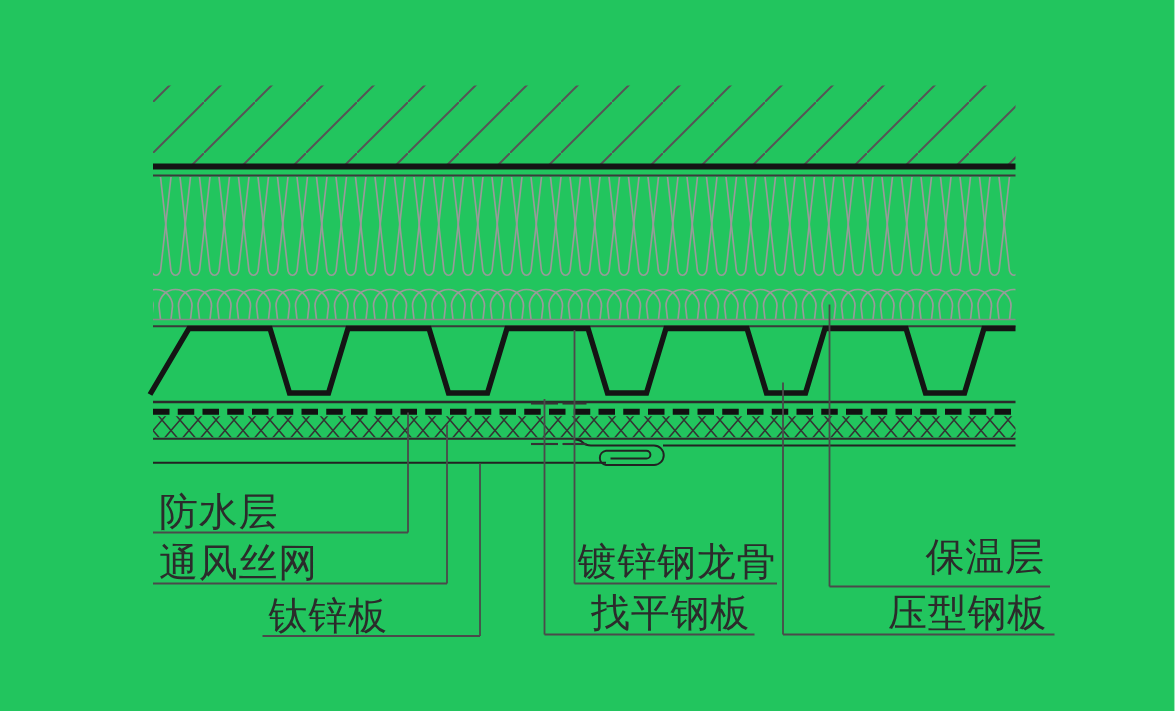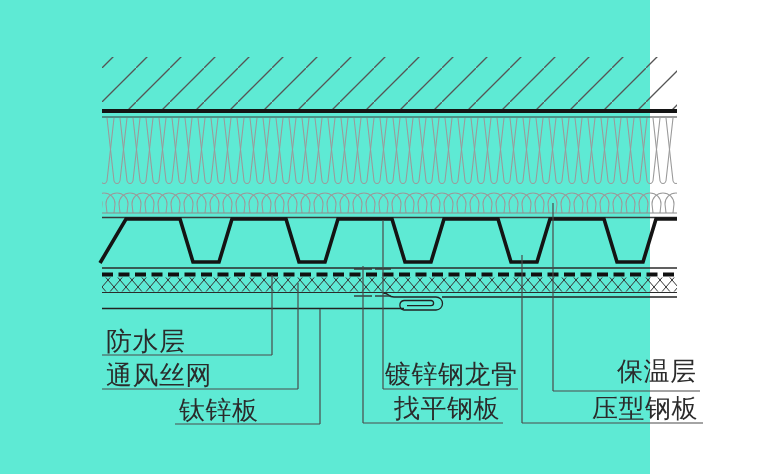--- a/index.html
+++ b/index.html
@@ -1,17 +1,17 @@
 <!DOCTYPE html>
 <html><head>
 <meta charset="utf-8">
 <style>
   html,body{margin:0;padding:0;background:#ffffff;}
   body{width:783px;height:474px;overflow:hidden;font-family:"Liberation Sans","DejaVu Sans",sans-serif;}
-  #stage{position:relative;width:650px;height:474px;background:#5eead4;}
+  #stage{position:relative;width:783px;height:474px;background:#22c55e;}
   svg{display:block;}
   .layer-line{fill:none;}
   text.dlabel{font-size:26px;letter-spacing:0.5px;}
 </style>
 </head>
 <body>
 
 <div id="stage">
 <svg width="783" height="474" viewBox="0 0 783 474">
 

